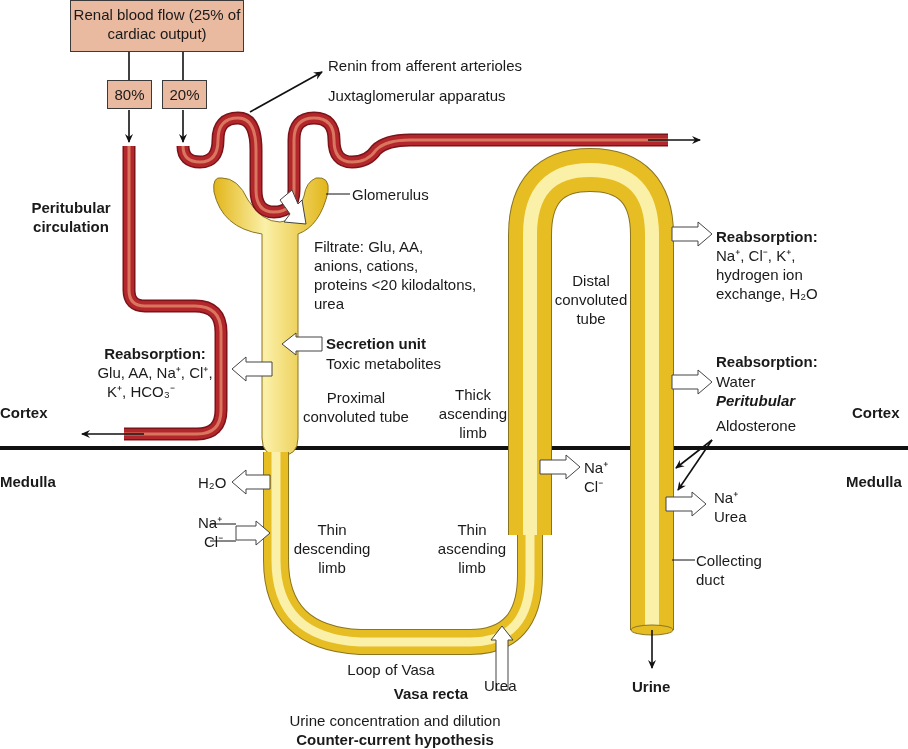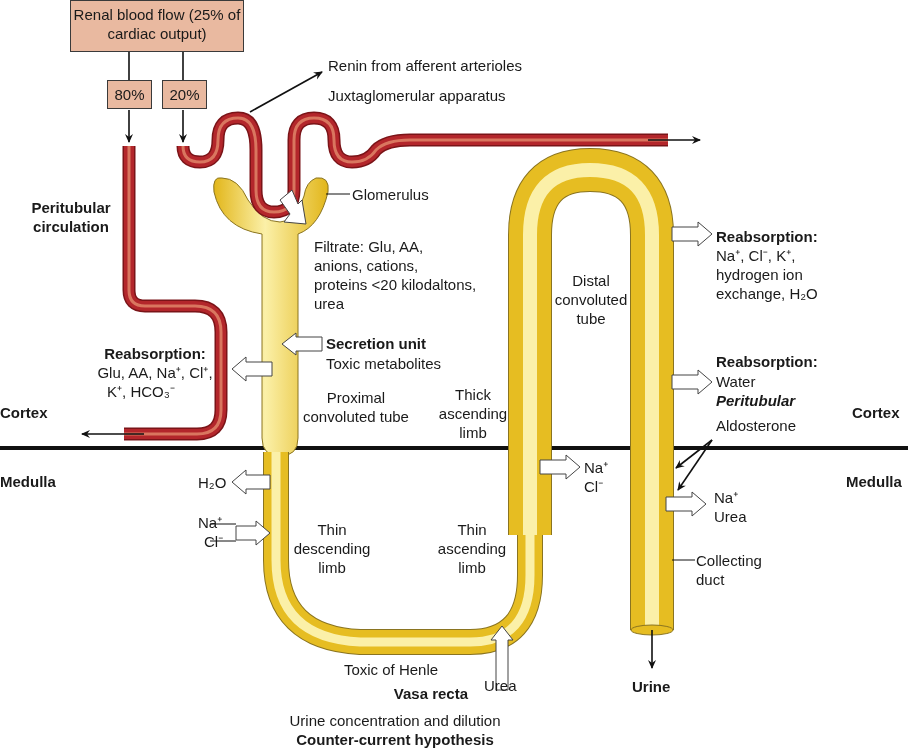--- a/index.html
+++ b/index.html
@@ -158,18 +158,18 @@
 <div class="lbl c" style="left:282px;top:540px;width:100px;">descending</div>
 <div class="lbl c" style="left:282px;top:559px;width:100px;">limb</div>
 
 <div class="lbl c" style="left:432px;top:521px;width:80px;">Thin</div>
 <div class="lbl c" style="left:432px;top:540px;width:80px;">ascending</div>
 <div class="lbl c" style="left:432px;top:559px;width:80px;">limb</div>
 
 <div class="lbl" style="left:696px;top:552px;">Collecting</div>
 <div class="lbl" style="left:696px;top:571px;">duct</div>
 
-<div class="lbl c" style="left:326px;top:661px;width:130px;">Toxic of Henle</div>
+<div class="lbl c" style="left:326px;top:661px;width:130px;">Loop of Vasa</div>
 <div class="lbl" style="left:484px;top:677px;">Urea</div>
 <div class="lbl b c" style="left:338px;top:685px;width:130px;text-align:right;">Vasa recta</div>
 <div class="lbl b" style="left:632px;top:678px;">Urine</div>
 <div class="lbl c" style="left:270px;top:712px;width:250px;">Urine concentration and dilution</div>
 <div class="lbl c" style="left:270px;top:731px;width:250px;font-weight:bold;">Counter-current hypothesis</div>
 
 </body></html>

